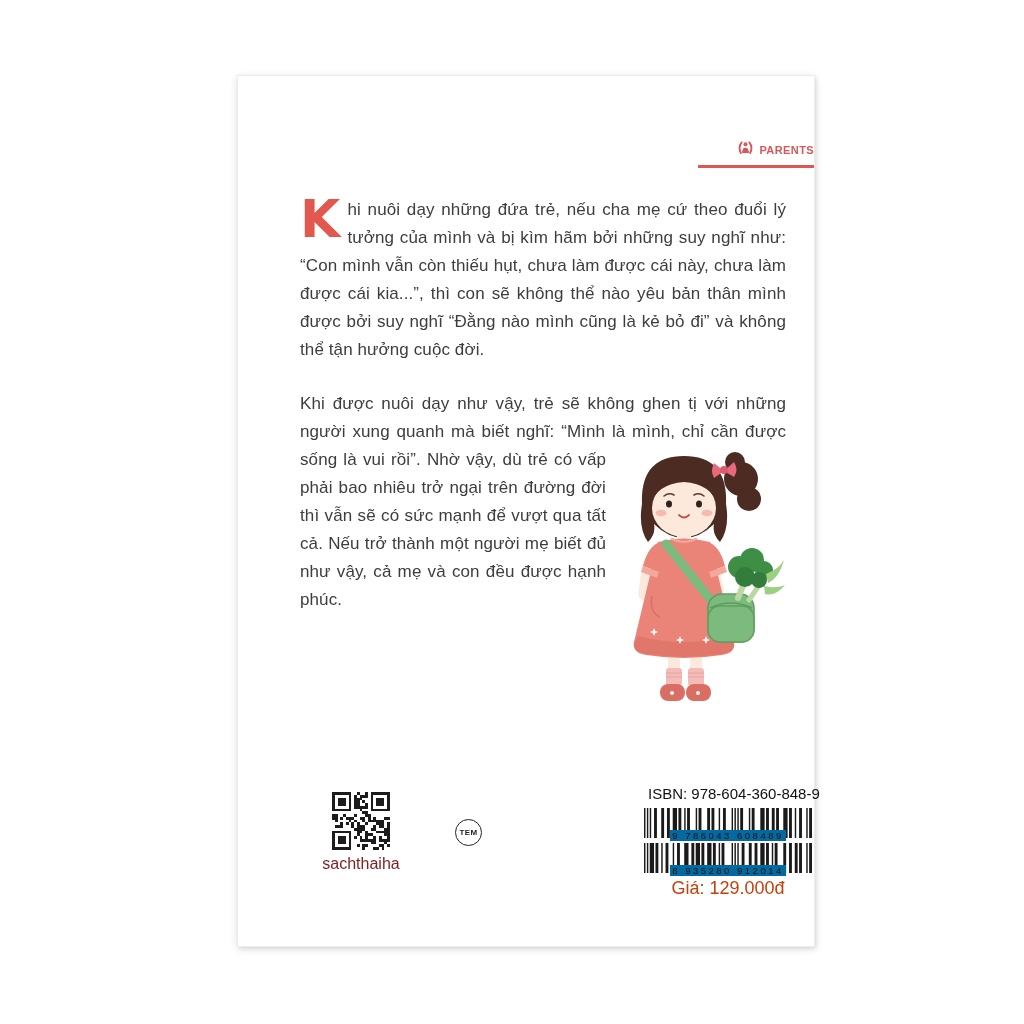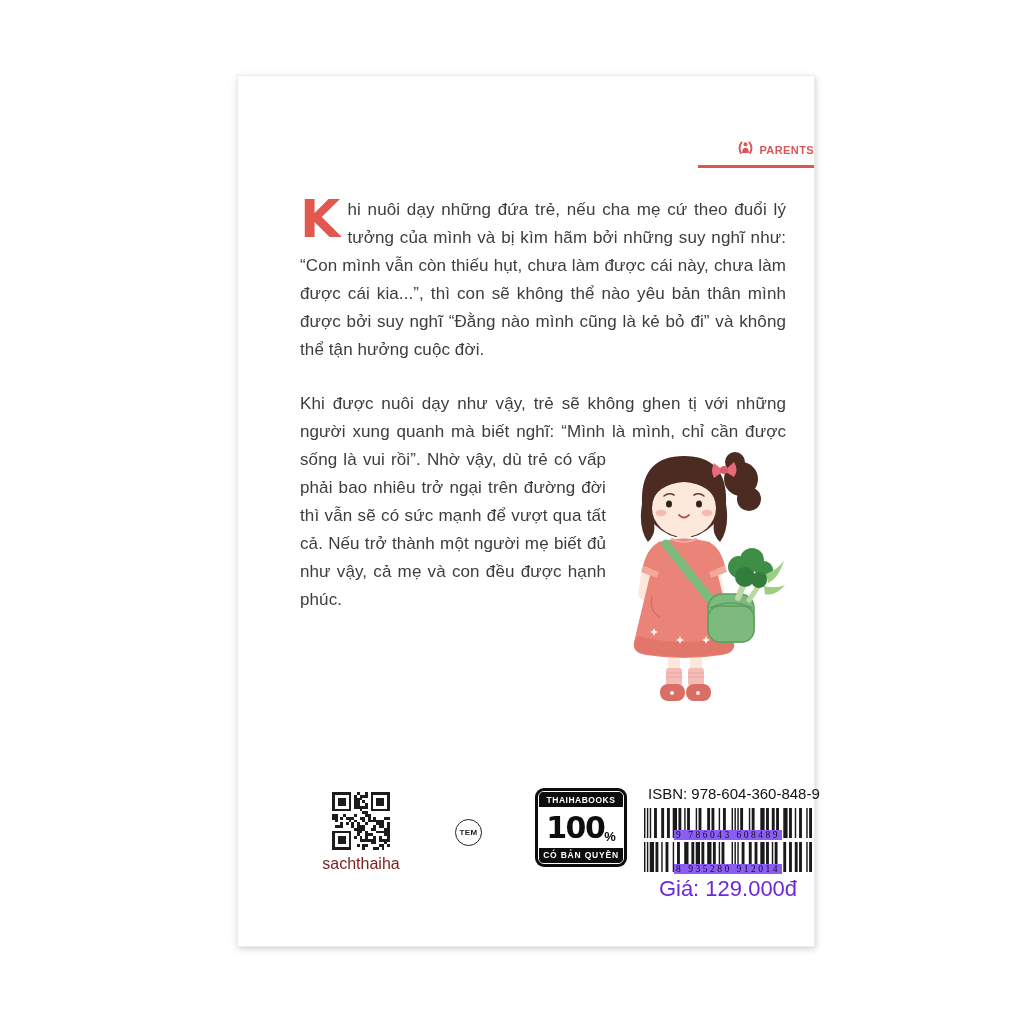--- a/index.html
+++ b/index.html
@@ -54,24 +54,24 @@
   .badge-mid { background:#fff; color:#0d0d0d; flex:1; display:flex; align-items:center; justify-content:center; }
   .badge-big { font-size:30px; font-weight:800; letter-spacing:-1.5px; line-height:1; font-family:"DejaVu Sans",sans-serif; }
   .badge-pct { font-size:13px; font-weight:800; align-self:flex-end; margin-bottom:4px; }
   .badge-bot { background:#0d0d0d; color:#fff; font-size:8.5px; font-weight:bold; text-align:center; letter-spacing:.8px; padding:2px 0 3px; }
 
   .codes { position:absolute; left:406px; top:709px; width:168px; }
   .isbn { font-size:15px; color:#111; padding-left:4px; margin-bottom:6px; white-space:nowrap; }
   .bars { display:block; width:100%; height:30px; fill:#1a1a1a; }
   .bar-digits {
     position:relative; z-index:2; margin:-8px 0 2px; text-align:right;
-    font-family:Liberation Serif, serif; font-size:9.5px; letter-spacing:2.5px;
-    color:#111; background:#8b5cf6; width:fit-content; margin-left:auto; margin-right:auto; padding:0 2px;
-  }
-  .price { text-align:center; font-size:22px; color:#6d28d9; }
+    font-family:Liberation Sans, sans-serif; font-size:9.5px; letter-spacing:2.5px;
+    color:#111; background:#0369a1; width:fit-content; margin-left:auto; margin-right:auto; padding:0 2px;
+  }
+  .price { text-align:center; font-size:18px; color:#c2410c; }
 </style>
 </head>
 <body>
 
 <div class="stage">
   <div class="page">
 
     <div class="brand">
       <div class="brand-row">
         <span>
@@ -400,30 +400,20 @@
           <rect x="5" y="20" width="1" height="1"></rect>
           <rect x="6" y="20" width="1" height="1"></rect>
         </svg>
     </div>
     <div class="qr-label">sachthaiha</div>
 
     <div class="tem">
       <span>TEM</span>
     </div>
 
-    <div class="badge">
-      <div class="badge-inner">
-        <div class="badge-top">THAIHABOOKS</div>
-        <div class="badge-mid">
-          <span class="badge-big">100</span>
-          <span class="badge-pct">%</span>
-        </div>
-        <div class="badge-bot">CÓ BẢN QUYỀN</div>
-      </div>
-    </div>
 
     <div class="codes">
       <div class="isbn">ISBN: 978-604-360-848-9</div>
       <svg class="bars" viewBox="0 0 117 12" preserveAspectRatio="none">
           <rect x="0" y="0" width="1" height="12"></rect>
           <rect x="2" y="0" width="1" height="12"></rect>
           <rect x="4" y="0" width="1" height="12"></rect>
           <rect x="7" y="0" width="2" height="12"></rect>
           <rect x="12" y="0" width="2" height="12"></rect>
           <rect x="16" y="0" width="2" height="12"></rect>

